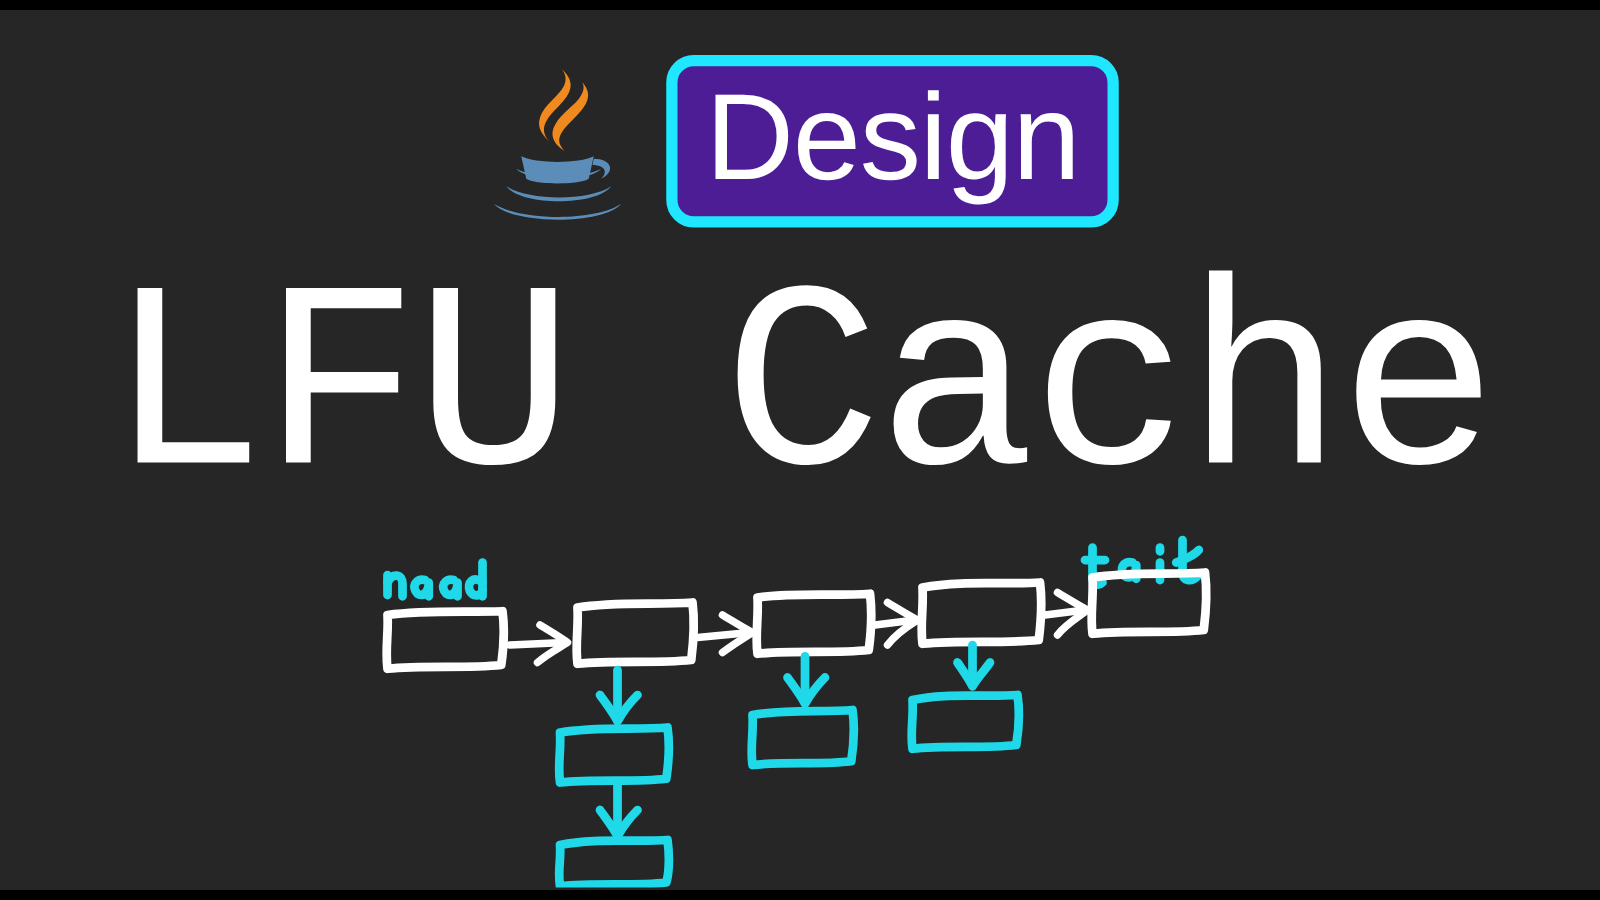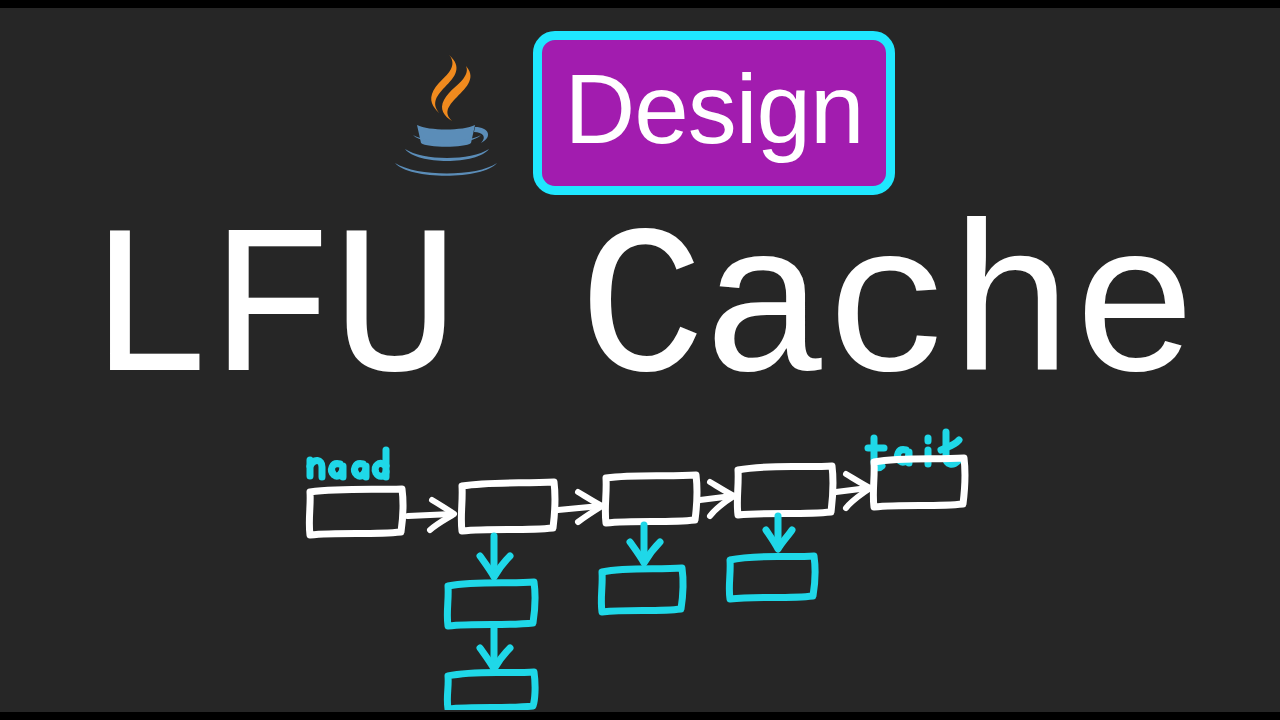--- a/index.html
+++ b/index.html
@@ -60,23 +60,23 @@
     width: 120px;
     height: 132px;
     flex: 0 0 auto;
     display: block;
   }
 
   .design-badge {
     box-sizing: border-box;
     border: 9px solid #1FE7FF;
     border-radius: 22px;
-    background: #a21caf;
+    background: #4c1d95;
     padding: 2px 22px 10px 22px;
-    height: 164px;
+    height: 138px;
     display: flex;
     align-items: center;
     justify-content: center;
   }
   .design-badge .badge-text {
     color: #FFFFFF;
     font-family: "Liberation Sans", sans-serif;
     font-size: 98px;
     font-weight: 400;
     line-height: 1;

